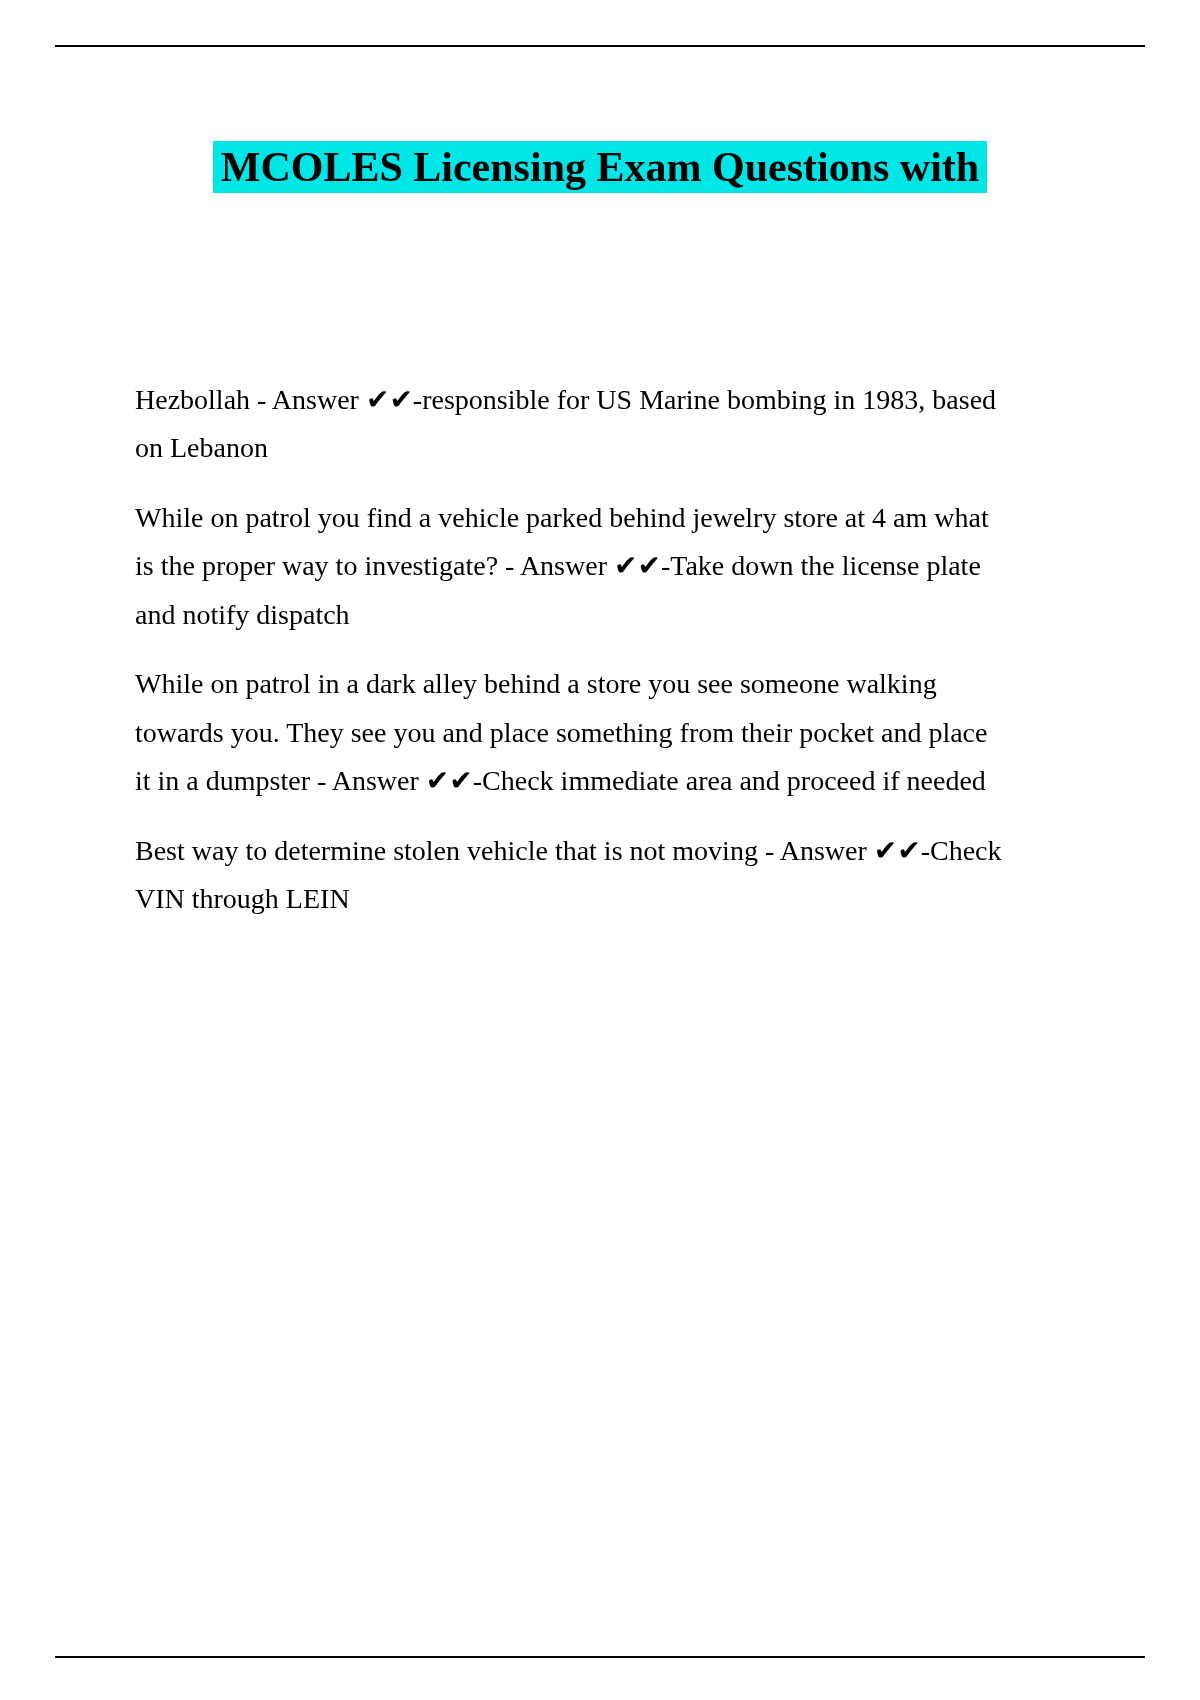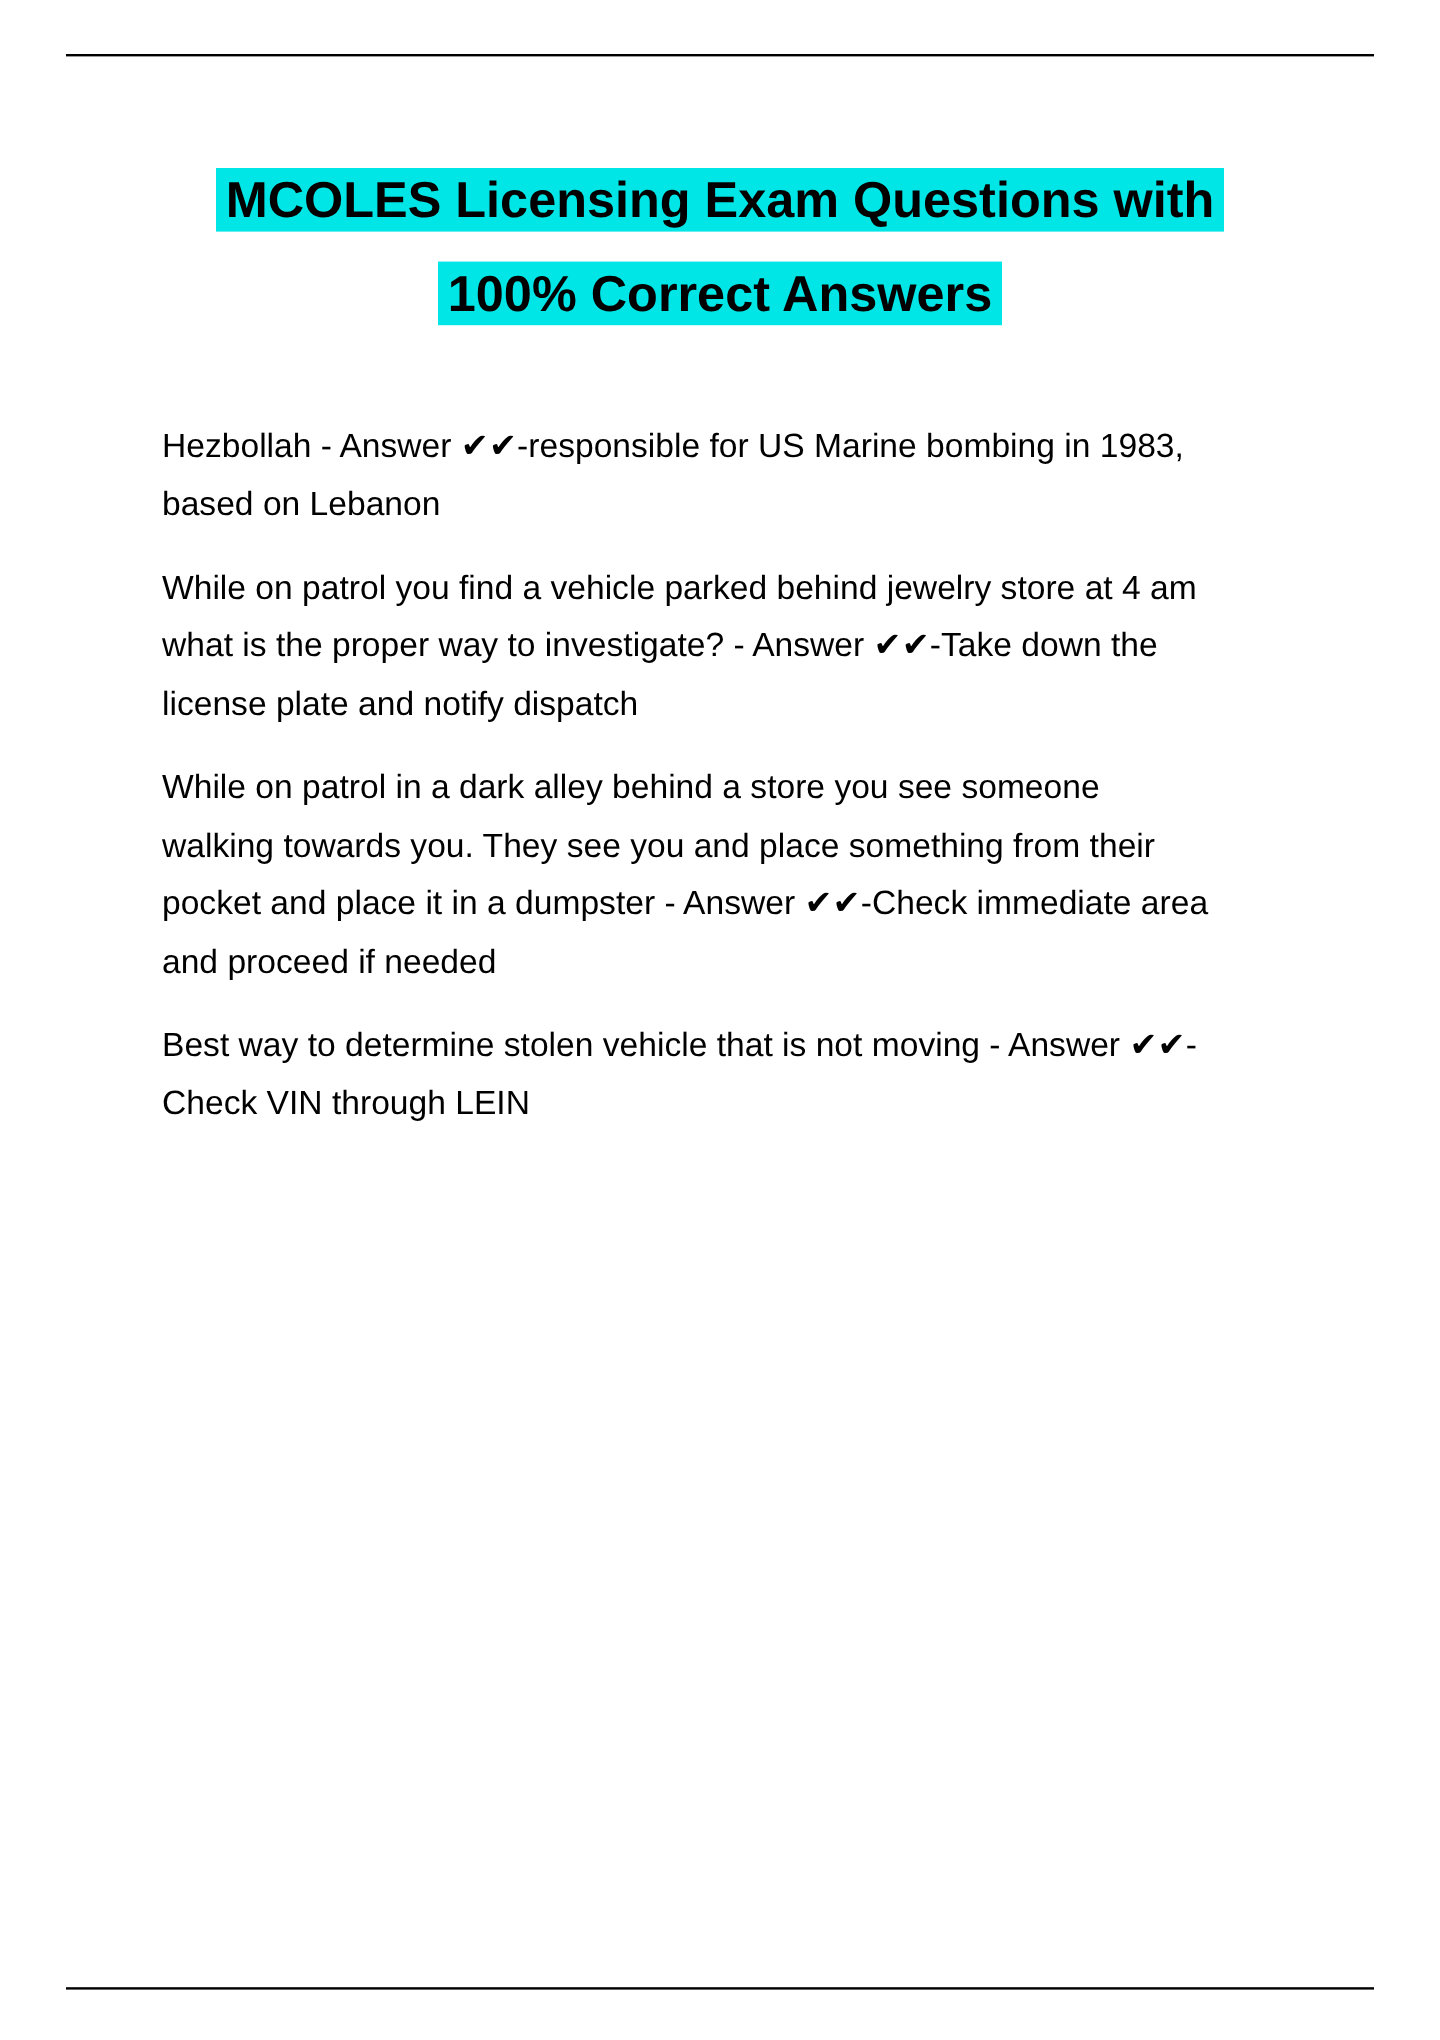--- a/index.html
+++ b/index.html
@@ -4,21 +4,21 @@
 <style>
   * { margin: 0; padding: 0; box-sizing: border-box; }
   html, body { background: #ffffff; }
   .page {
     position: relative;
     width: 1200px;
     height: 1700px;
     margin: 0 auto;
     background: #ffffff;
     color: #000000;
-    font-family: Liberation Sans, sans-serif;
+    font-family: Liberation Serif, serif;
     overflow: hidden;
   }
   .rule {
     position: absolute;
     left: 55px;
     right: 55px;
     height: 0;
     border-top: 2px solid #000000;
   }
   .rule-top { top: 45px; }
@@ -33,41 +33,40 @@
     font-size: 42px;
     line-height: 78px;
   }
   .title-line { display: block; }
   .hl {
     background: var(--hl, #00e5e5);
     padding: 3px 8px;
   }
   .content {
     position: absolute;
-    top: 348px;
+    top: 376px;
     left: 135px;
     width: 872px;
     font-size: 28px;
     line-height: 1.73;
     text-align: left;
   }
   .content p {
     margin-bottom: 21px;
   }
 </style>
 </head>
 <body>
 
 <div class="page">
 
   <div class="rule rule-top"></div>
 
   <div class="title-block">
     <span class="title-line"><span class="hl">MCOLES Licensing Exam Questions with</span></span>
-    <span class="title-line"><span class="hl">100% Correct Answers</span></span>
   </div>
 
   <div class="content">
     <p>Hezbollah - Answer ✔✔-responsible for US Marine bombing in 1983, based on Lebanon</p>
     <p>While on patrol you find a vehicle parked behind jewelry store at 4 am what is the proper way to investigate? - Answer ✔✔-Take down the license plate and notify dispatch</p>
     <p>While on patrol in a dark alley behind a store you see someone walking towards you. They see you and place something from their pocket and place it in a dumpster - Answer ✔✔-Check immediate area and proceed if needed</p>
     <p>Best way to determine stolen vehicle that is not moving - Answer ✔✔-Check VIN through LEIN</p>
   </div>
 
   <div class="rule rule-bottom"></div>

